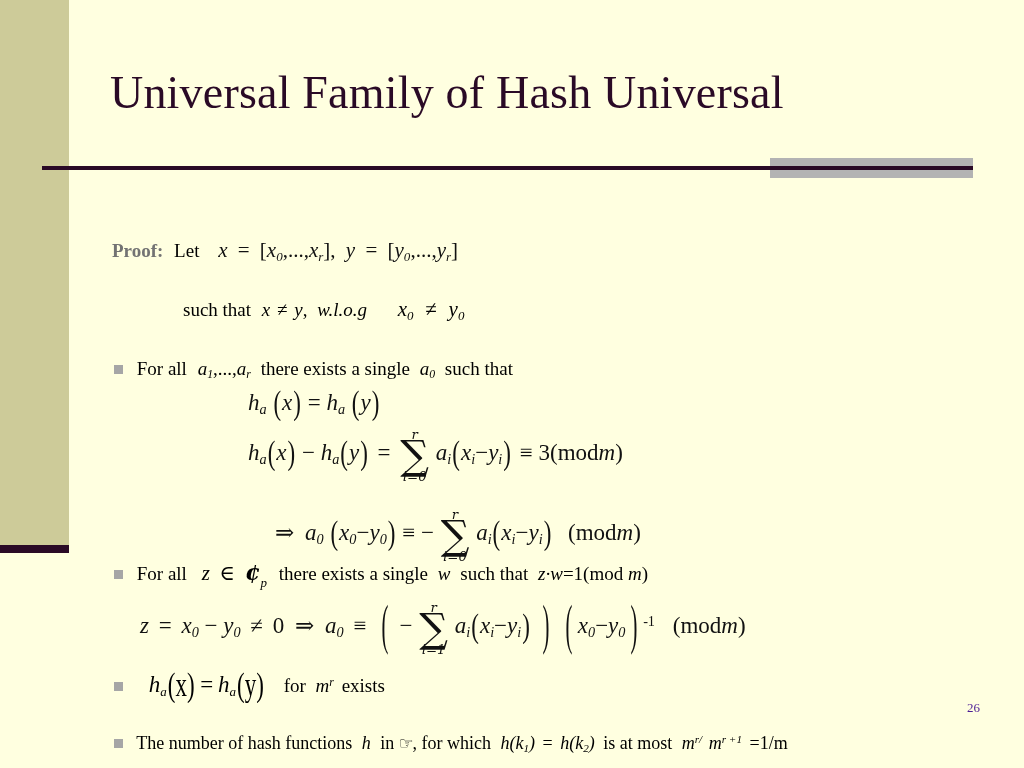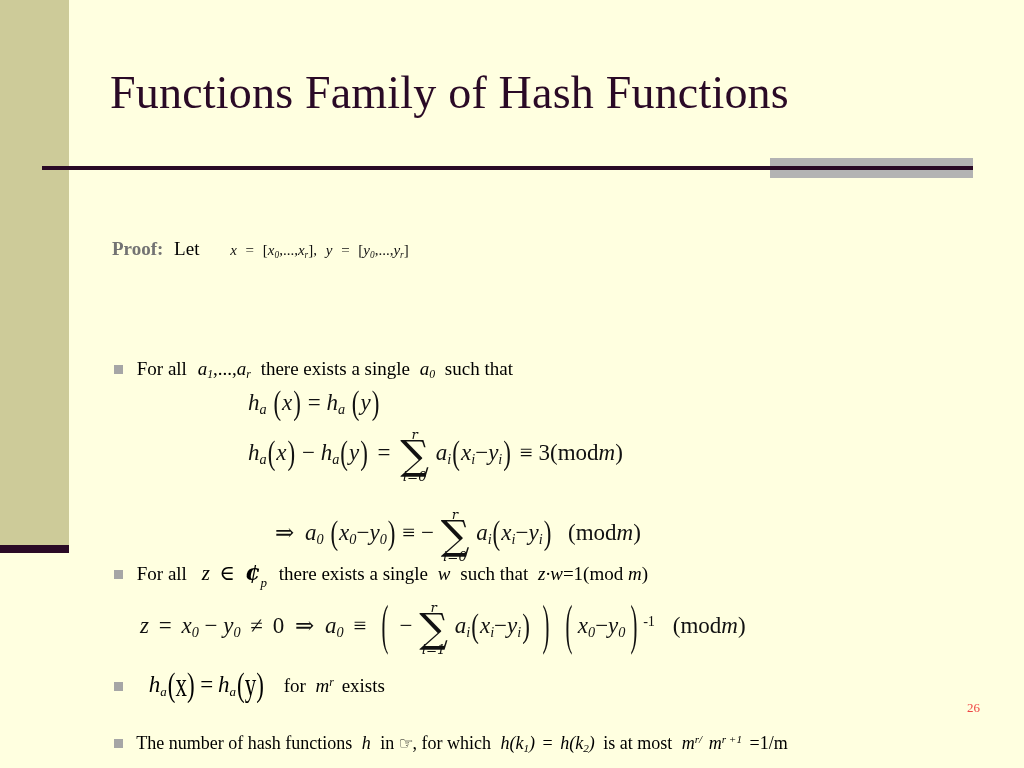--- a/index.html
+++ b/index.html
@@ -144,50 +144,60 @@
     margin: 0 1px;
   }
   .op { font-style: normal; }
 
   
   .pagenum {
     position: absolute;
     right: 44px;
     top: 700px;
     font-size: 13px;
-    color: #ef4444;
+    color: #4c1d95;
   }
 </style>
 </head>
 <body>
 
 <div id="slide">
 
   <div class="sidebar-band"></div>
   <div class="sidebar-foot"></div>
 
-  <h1 class="title">Functions Family of Hash Functions</h1>
+  <h1 class="title">Universal Family of Hash Universal</h1>
 
   <div class="rule-gray"></div>
   <div class="rule-line"></div>
 
 
   <div class="line" style="left:112px; top:238px; font-size:19px;">
     <span class="gold-thin">Proof:</span>
     <span style="margin-left:6px;">Let</span>
-    <span class="eq" style="position:relative; left:0; margin-left:26px; font-size:15px;">
+    <span class="eq" style="position:relative; left:0; margin-left:14px; font-size:21px;">
       <span>x</span>
       <span class="op" style="margin:0 5px;">=</span>
       <span class="op">[</span><span>x</span><sub>0</sub><span class="op">,...,</span><span>x</span><sub>r</sub><span class="op">]</span><span class="op">,</span>
       <span style="margin-left:5px;">y</span>
       <span class="op" style="margin:0 5px;">=</span>
       <span class="op">[</span><span>y</span><sub>0</sub><span class="op">,...,</span><span>y</span><sub>r</sub><span class="op">]</span>
     </span>
   </div>
 
+  <div class="line" style="left:183px; top:297px; font-size:19px;">
+    <span>such that</span>
+    <span class="mathit" style="margin-left:6px;">x</span>
+    <span class="op" style="margin:0 2px;">≠</span>
+    <span class="mathit">y</span><span>,</span>
+    <span class="ital" style="margin-left:5px;">w.l.o.g</span>
+    <span class="mathit" style="margin-left:26px; font-size:21px;">x</span><sub style="font-size:13px;">0</sub>
+    <span class="op" style="margin:0 7px; font-size:21px;">≠</span>
+    <span class="mathit" style="font-size:21px;">y</span><sub style="font-size:13px;">0</sub>
+  </div>
 
   <div class="line" style="left:114px; top:358px; font-size:19px;">
     <span class="bullet"></span>
     <span>For all</span>
     <span class="mathit" style="margin-left:6px;">a</span><sub>1</sub><span>,...,</span><span class="mathit">a</span><sub>r</sub>
     <span style="margin-left:5px;">there exists a single</span>
     <span class="mathit" style="margin-left:5px;">a</span><sub>0</sub>
     <span style="margin-left:5px;">such that</span>
   </div>
 

